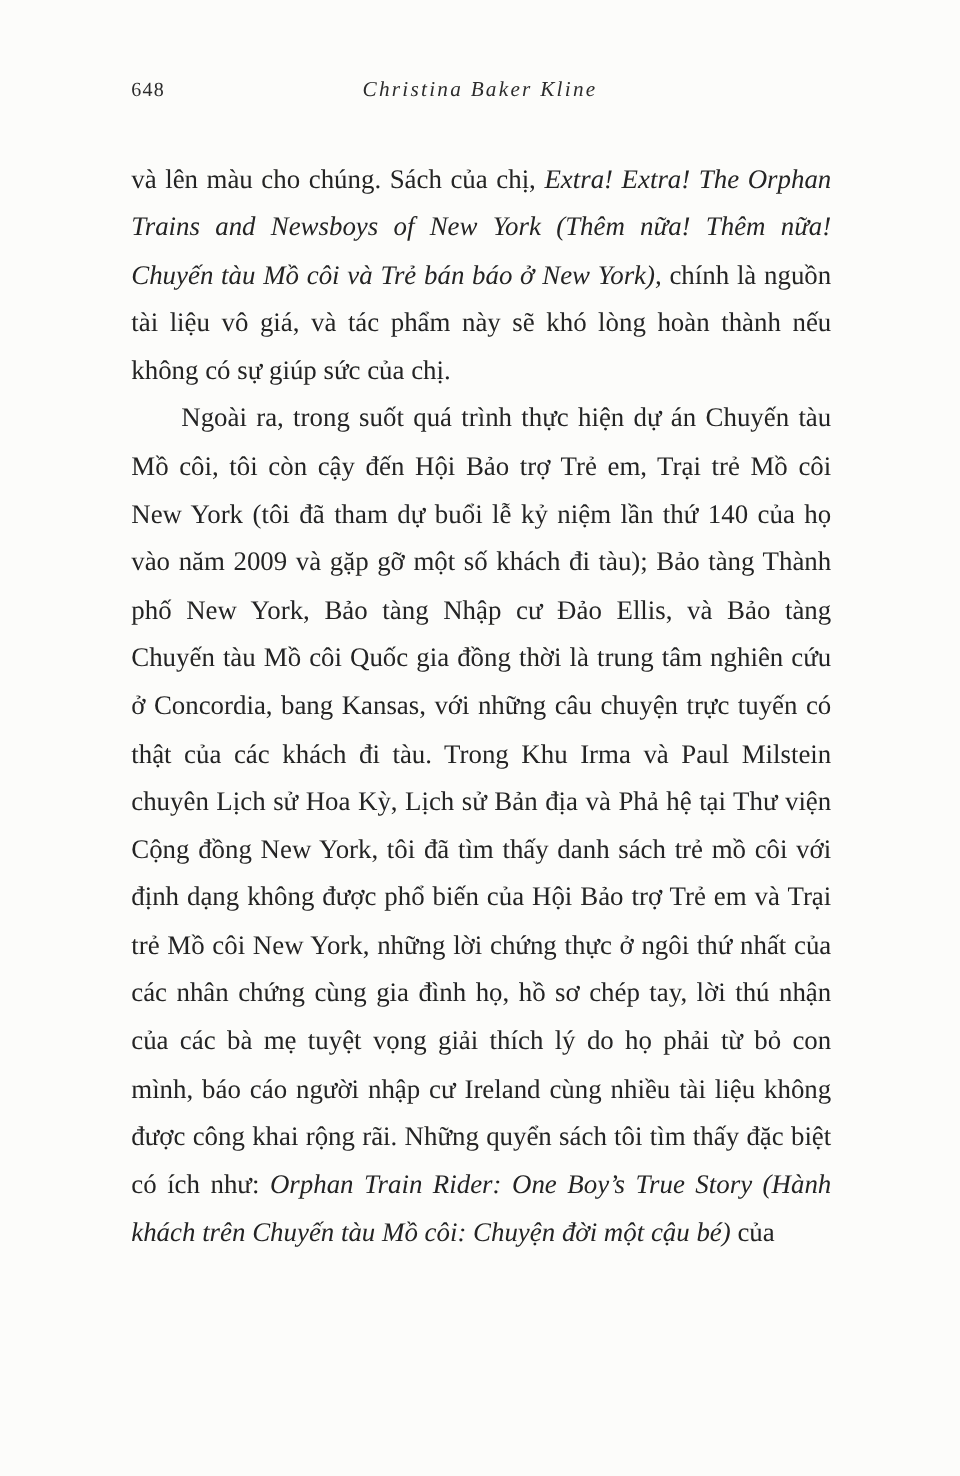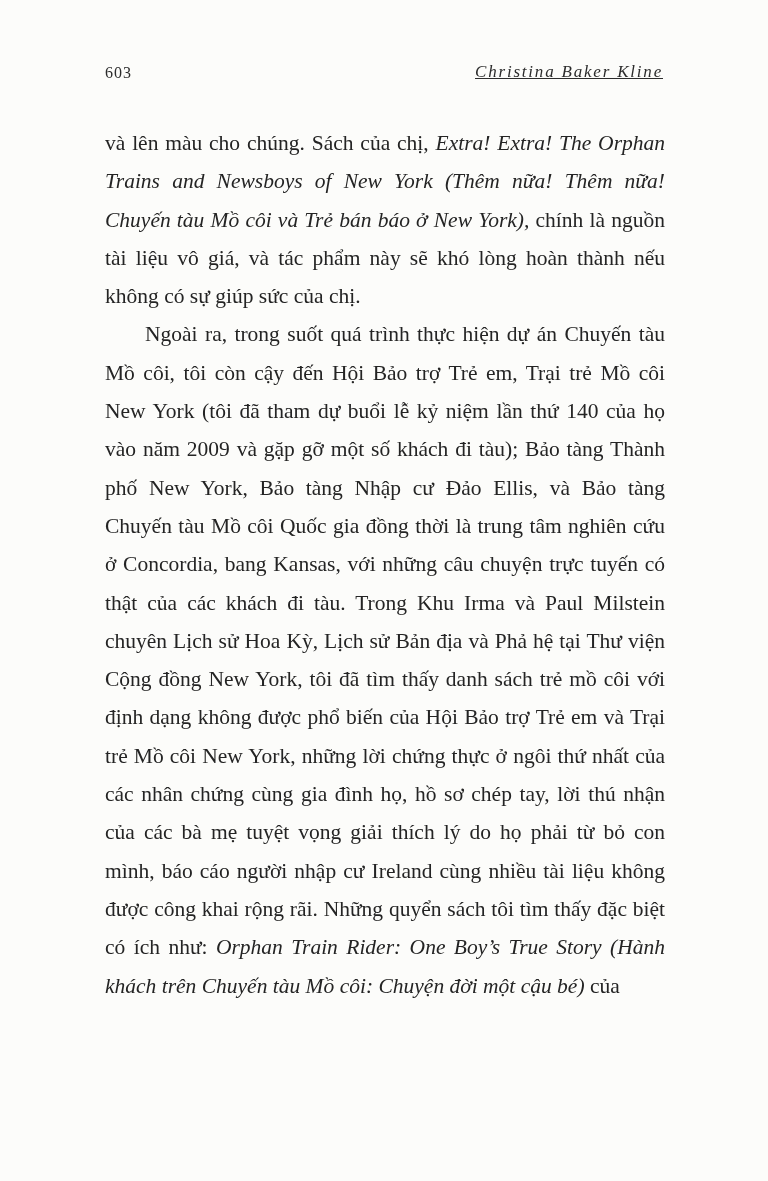--- a/index.html
+++ b/index.html
@@ -28,26 +28,25 @@
   .page-number {
     position: absolute;
     left: 0;
     top: 2px;
     font-size: 16px;
     letter-spacing: 1px;
     color: #2c2c2c;
   }
   .running-author {
     display: block;
-    text-align: right;
+    text-align: center;
     font-style: italic;
     font-size: 17px;
     letter-spacing: 1.8px;
     color: #2c2c2c;
-    text-decoration: underline;
   }
   .body-text {
     position: absolute;
     top: 124px;
     left: 105px;
     width: 560px;
     font-size: 21.5px;
     line-height: 38.3px;
     text-align: justify;
     text-justify: inter-word;
@@ -67,21 +66,21 @@
   .run-normal {
     font-style: normal;
   }
 </style>
 </head>
 <body>
 
 <div class="page">
 
   <div class="page-header">
-    <span class="page-number">603</span>
+    <span class="page-number">648</span>
     <span class="running-author">Christina Baker Kline</span>
   </div>
 
   <div class="body-text">
 
     <p>
       <span class="run-normal">và lên màu cho chúng. Sách của chị, </span><span class="run-italic">Extra! Extra! The Orphan Trains and Newsboys of New York (Thêm nữa! Thêm nữa! Chuyến tàu Mồ côi và Trẻ bán báo ở New York),</span><span class="run-normal"> chính là nguồn tài liệu vô giá, và tác phẩm này sẽ khó lòng hoàn thành nếu không có sự giúp sức của chị.</span>
     </p>
 
     <p class="indented">

